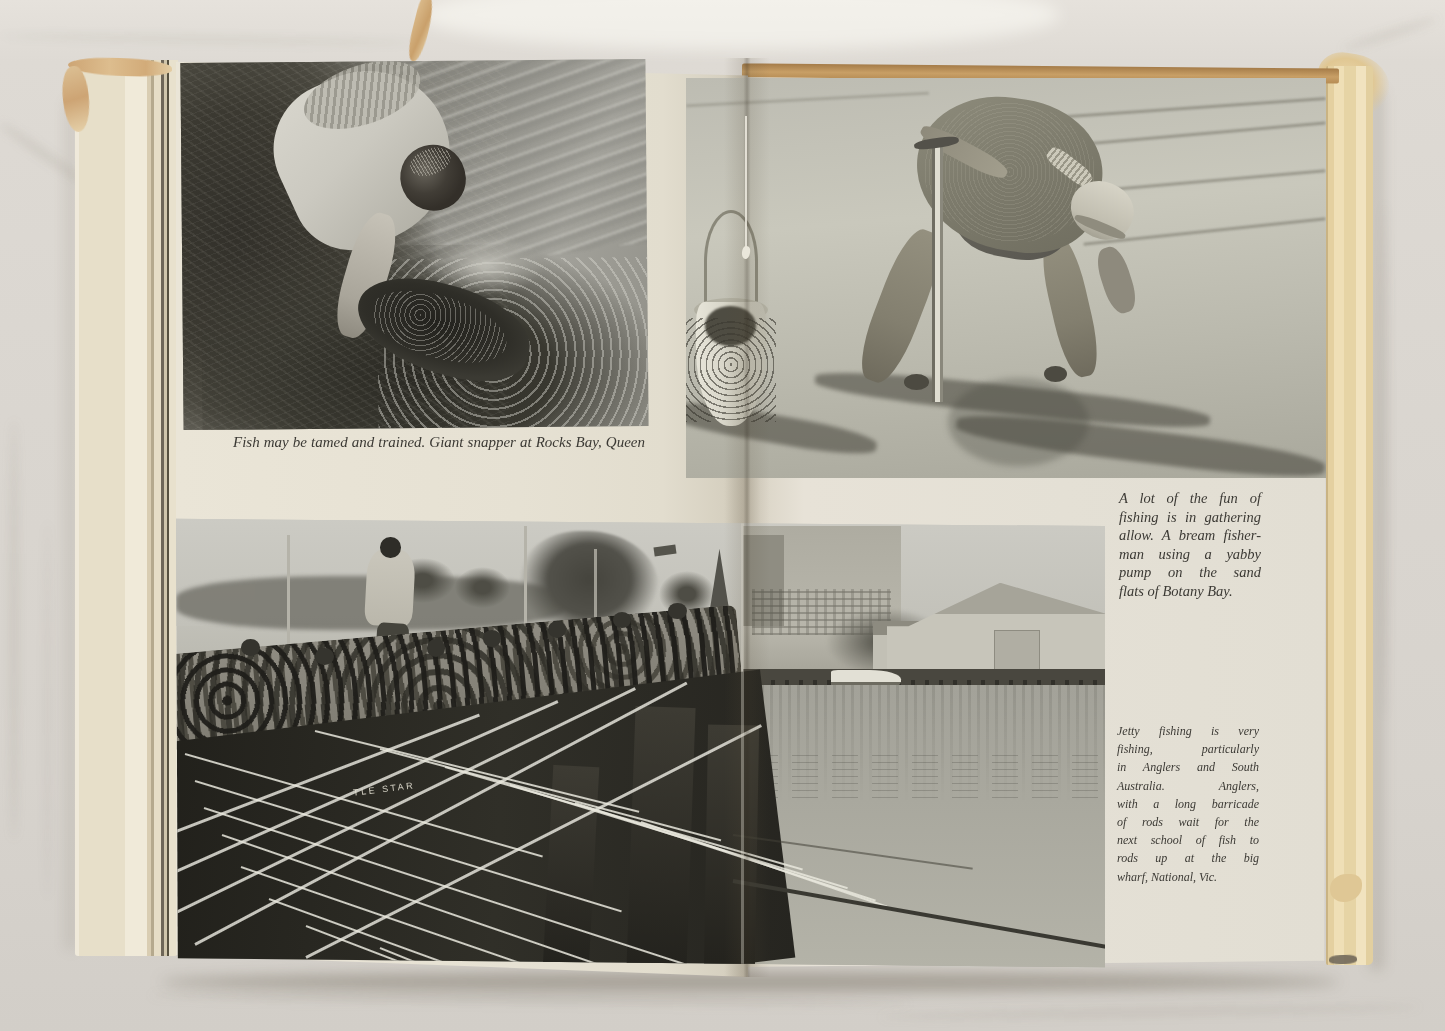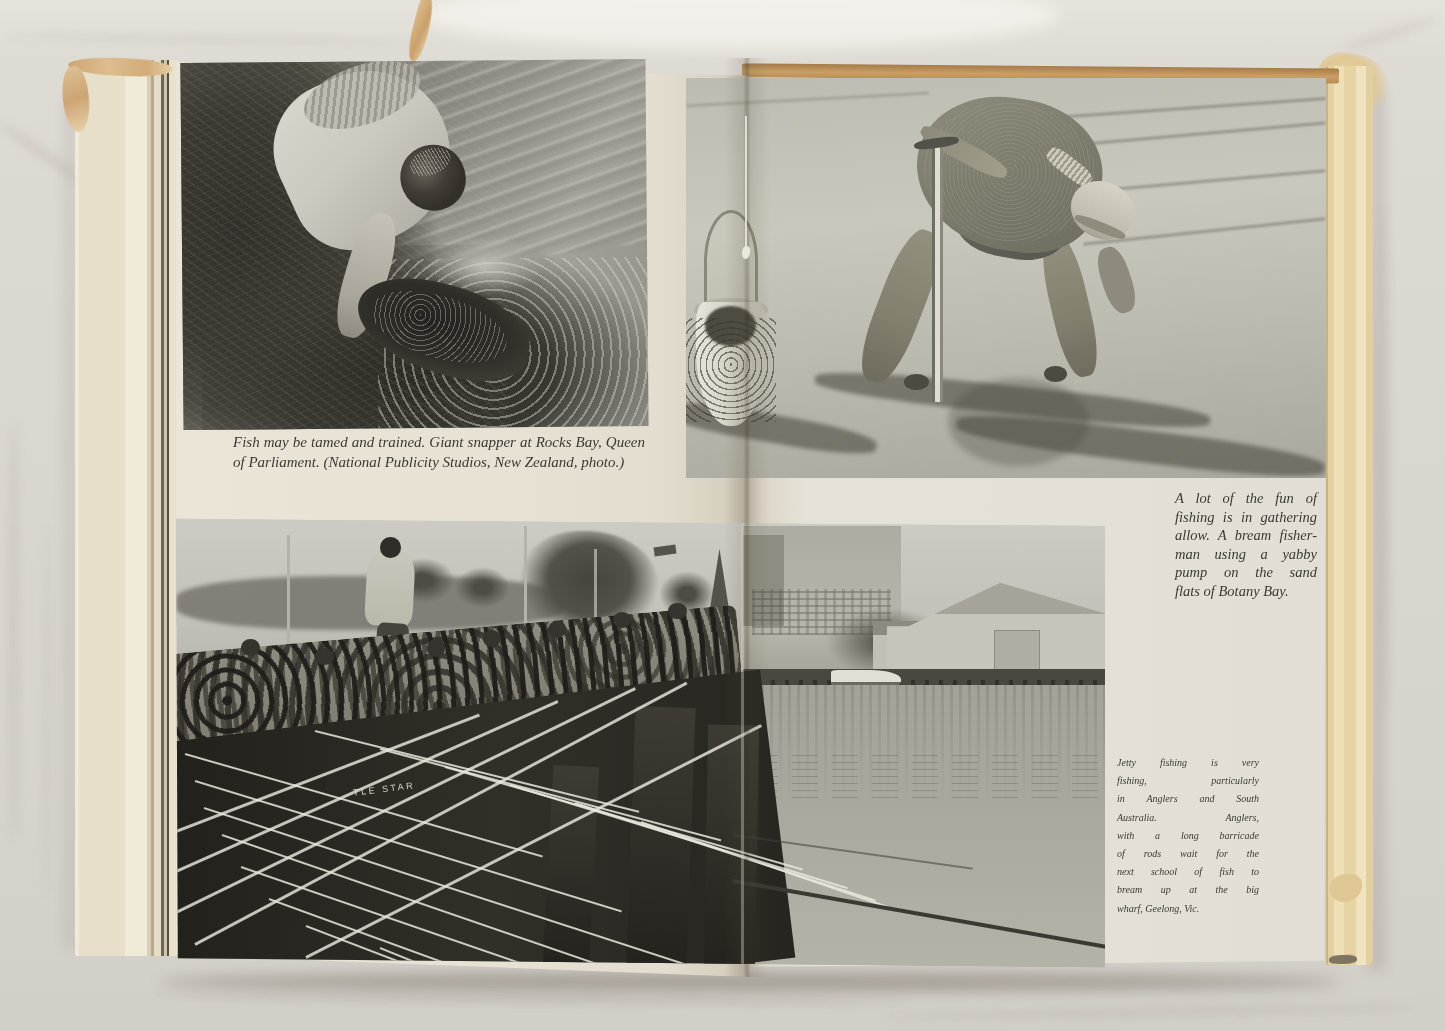--- a/index.html
+++ b/index.html
@@ -205,22 +205,22 @@
     -webkit-mask-image:repeating-linear-gradient(90deg,#000 0 26px,rgba(0,0,0,0) 26px 40px);
     mask-image:repeating-linear-gradient(90deg,#000 0 26px,rgba(0,0,0,0) 26px 40px);}
   .pc-rope1{left:60%;top:80%;width:43%;height:4px;background:#3a3932;transform:rotate(10deg);
     transform-origin:left center;filter:blur(.4px);}
   .pc-rope2{left:60%;top:70%;width:26%;height:2px;background:rgba(66,64,55,.55);
     transform:rotate(8deg);transform-origin:left center;filter:blur(.4px);}
   .pc-crease{left:60.8%;top:0;width:3px;height:100%;background:rgba(235,233,223,.4);}
   
   .caption{z-index:12;color:#3b3934;font-style:italic;}
   .caption-left{left:233px;top:433px;width:412px;font-size:15px;line-height:19.6px;}
-  .caption-tr{left:1175px;top:489px;width:142px;font-size:14.5px;line-height:18.6px;}
-  .caption-br{left:1117px;top:754px;width:142px;font-size:10px;line-height:18.2px;}
+  .caption-tr{left:1119px;top:489px;width:142px;font-size:14.5px;line-height:18.6px;}
+  .caption-br{left:1117px;top:722px;width:142px;font-size:12px;line-height:18.2px;}
   .cap-line{text-align:justify;text-align-last:justify;}
   .cap-line.last{text-align-last:left;}
 </style>
 </head>
 <body>
 
 <div class="scene">
 
   <div class="wr-hi" style="left:420px;top:-20px;width:640px;height:70px;"></div>
   <div class="wr" style="left:-10px;top:150px;width:110px;height:10px;transform:rotate(35deg);"></div>
@@ -358,39 +358,38 @@
     <div class="rod" style="left:43%;top:63%;width:34%;transform:rotate(18deg);"></div>
     <div class="rod" style="left:50%;top:67%;width:28%;transform:rotate(19deg);"></div>
     <div class="pc-stencil">TLE STAR</div>
     <div class="pc-rope1"></div>
     <div class="pc-rope2"></div>
     <div class="pc-crease"></div>
   </div>
 
   <div class="caption caption-left">
       <div class="cap-line">Fish may be tamed and trained. Giant snapper at Rocks Bay, Queen</div>
-      <div class="cap-line last">of Parliament. (National Publicity Studios, New Zealand, photo.)</div>
     </div>
   <div class="caption caption-tr">
       <div class="cap-line">A lot of the fun of</div>
       <div class="cap-line">fishing is in gathering</div>
       <div class="cap-line">allow. A bream fisher-</div>
       <div class="cap-line">man using a yabby</div>
       <div class="cap-line">pump on the sand</div>
       <div class="cap-line last">flats of Botany Bay.</div>
     </div>
   <div class="caption caption-br">
       <div class="cap-line">Jetty fishing is very</div>
       <div class="cap-line">fishing, particularly</div>
       <div class="cap-line">in Anglers and South</div>
       <div class="cap-line">Australia. Anglers,</div>
       <div class="cap-line">with a long barricade</div>
       <div class="cap-line">of rods wait for the</div>
       <div class="cap-line">next school of fish to</div>
-      <div class="cap-line">bream up at the big</div>
-      <div class="cap-line last">wharf, Geelong, Vic.</div>
+      <div class="cap-line">rods up at the big</div>
+      <div class="cap-line last">wharf, National, Vic.</div>
     </div>
 
   <div class="gutter-shade"></div>
   <div class="stitch"></div>
   <div class="stitch-drop"></div>
 
 </div>
 
 </body></html>

